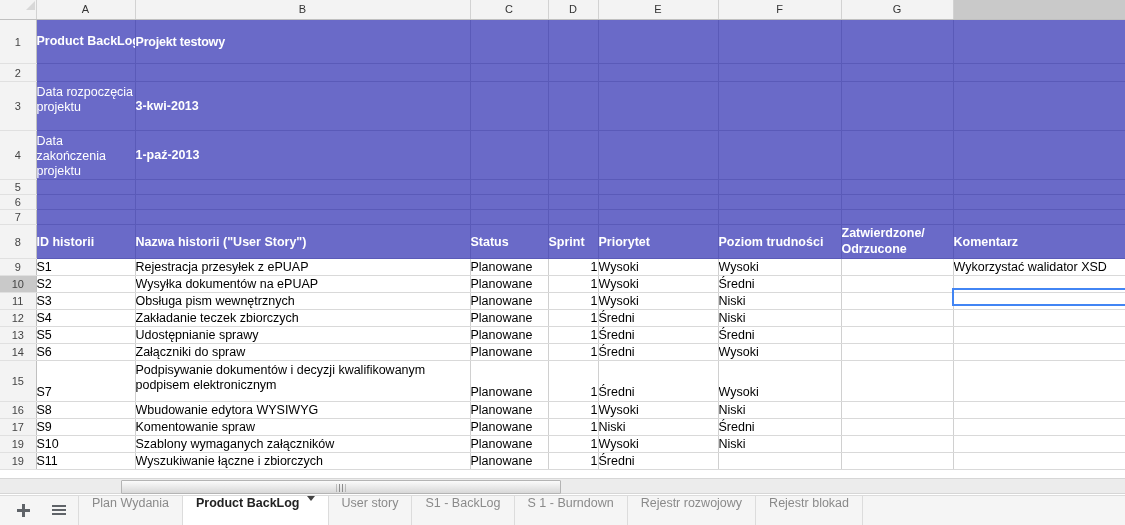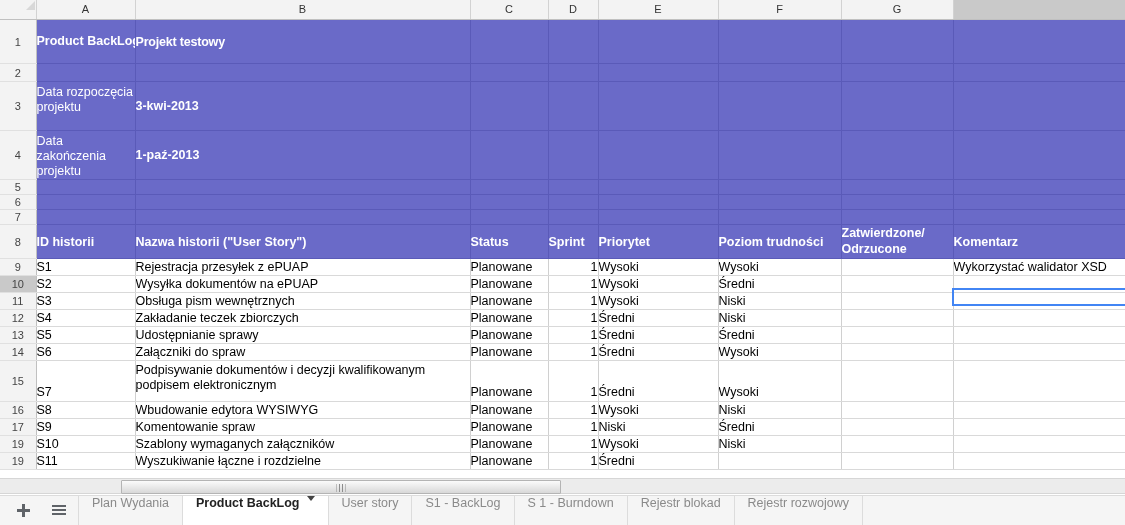--- a/index.html
+++ b/index.html
@@ -471,21 +471,21 @@
         <td class="cell empty-white">Planowane</td>
         <td class="cell empty-white num">1</td>
         <td class="cell empty-white">Wysoki</td>
         <td class="cell empty-white">Niski</td>
         <td class="cell empty-white"></td>
         <td class="cell empty-white"></td>
       </tr>
       <tr style="height:17px">
         <td class="rowhead">19</td>
         <td class="cell empty-white">S11</td>
-        <td class="cell empty-white">Wyszukiwanie łączne i rozdzielne</td>
+        <td class="cell empty-white">Wyszukiwanie łączne i zbiorczych</td>
         <td class="cell empty-white">Planowane</td>
         <td class="cell empty-white num">1</td>
         <td class="cell empty-white">Średni</td>
         <td class="cell empty-white"></td>
         <td class="cell empty-white"></td>
         <td class="cell empty-white"></td>
       </tr>
     </tbody>
       </table>
 
@@ -518,21 +518,21 @@
       <div class="tab">
         <span>User story</span>
       </div>
       <div class="tab">
         <span>S1 - BackLog</span>
       </div>
       <div class="tab">
         <span>S 1 - Burndown</span>
       </div>
       <div class="tab">
+        <span>Rejestr rozwojowy</span>
+      </div>
+      <div class="tab">
         <span>Rejestr blokad</span>
-      </div>
-      <div class="tab">
-        <span>Rejestr rozwojowy</span>
       </div>
     </div>
   </div>
 
 </div>
 
 </body></html>

